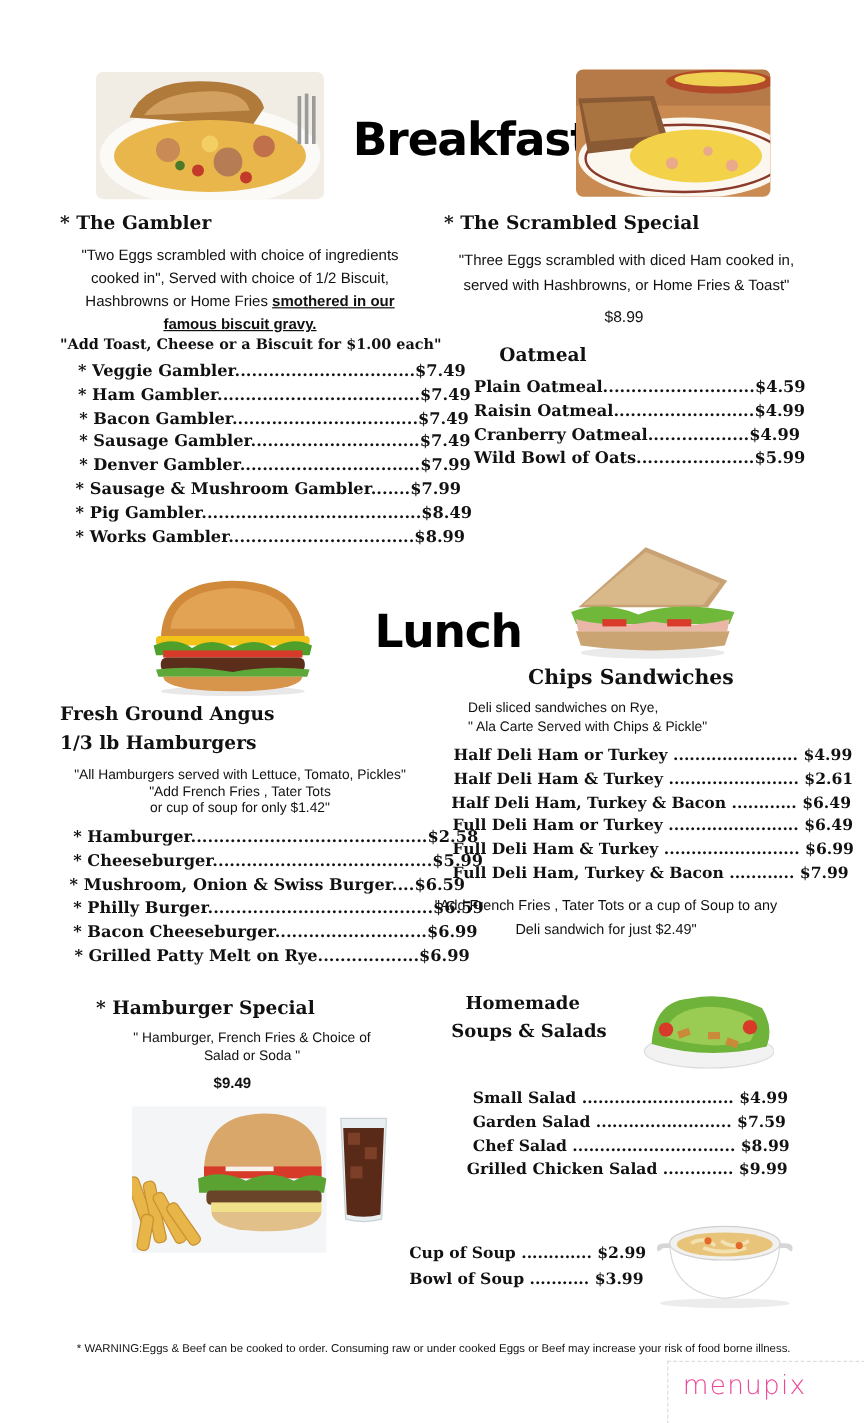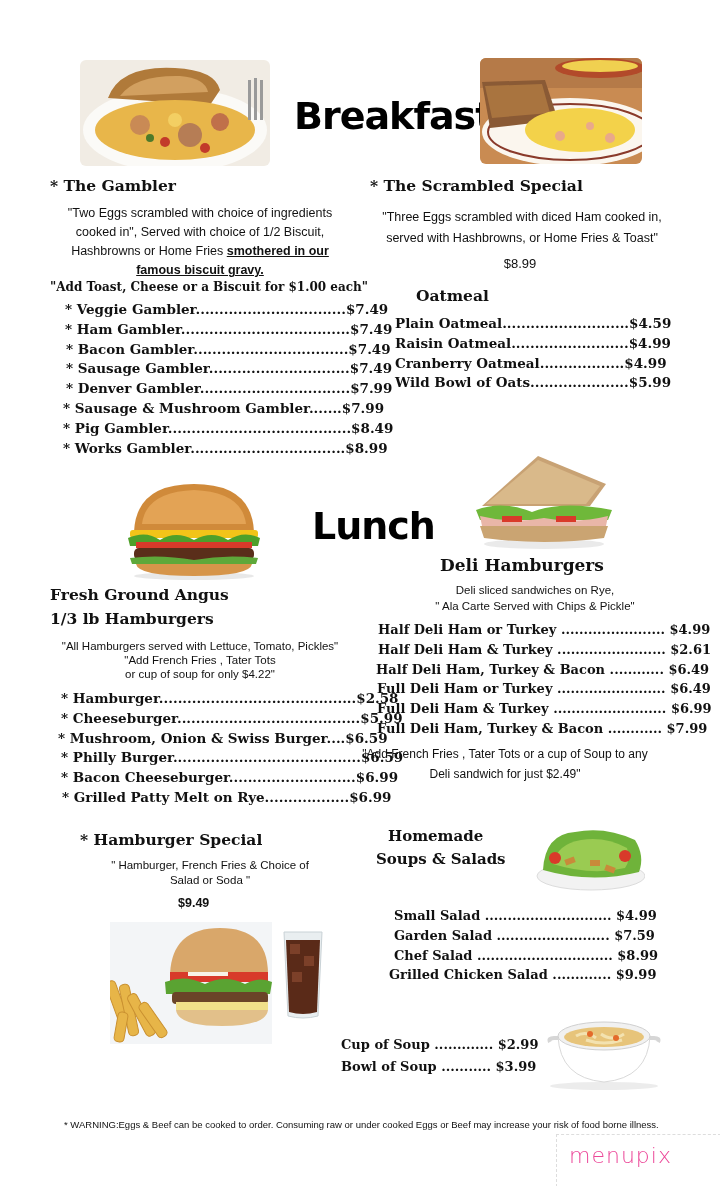--- a/index.html
+++ b/index.html
@@ -116,21 +116,21 @@
       <rect x="84" y="62" width="20" height="6" fill="#d93a2a"></rect>
     <path d="M8 72 L136 72 L132 84 Q72 92 12 84 Z" fill="#caa472"></path>
   </svg>
 </div>
 
 <div class="abs serif h2" style="left:50px;width:300px;top:585px;">Fresh Ground Angus</div>
 <div class="abs serif h2" style="left:50px;width:300px;top:609px;">1/3 lb Hamburgers</div>
 <div class="abs sans" style="left:50px;width:300px;top:639px;text-align:center;font-size:11.5px;line-height:14px;">
   <div style="white-space:nowrap;">"All Hamburgers served with Lettuce, Tomato, Pickles"</div>
   <div>"Add French Fries , Tater Tots</div>
-  <div>or cup of soup for only $4.22"</div>
+  <div>or cup of soup for only $1.42"</div>
 </div>
 
 <div class="abs serif" style="left:58px;top:689px;width:290px;">
   <div class="item" style="padding-left:3px;"><span>* Hamburger</span><span>..........................................</span><span>$2.58</span></div>
   <div class="item" style="padding-left:3px;"><span>* Cheeseburger</span><span>.......................................</span><span>$5.99</span></div>
   <div class="item" style="padding-left:0px;"><span>* Mushroom, Onion &amp; Swiss Burger</span><span>....</span><span>$6.59</span></div>
   <div class="item" style="padding-left:3px;"><span>* Philly Burger</span><span>........................................</span><span>$6.59</span></div>
   <div class="item" style="padding-left:3px;"><span>* Bacon Cheeseburger</span><span>...........................</span><span>$6.99</span></div>
   <div class="item" style="padding-left:4px;"><span>* Grilled Patty Melt on Rye</span><span>..................</span><span>$6.99</span></div>
 </div>
@@ -163,22 +163,22 @@
 <div class="abs" style="left:282px;top:928px;width:42px;height:92px;">
   <svg width="42" height="92" viewBox="0 0 42 92">
     <path d="M2 4 L40 4 L36 88 Q21 92 6 88 Z" fill="#e9eef0" stroke="#c9d2d6" stroke-width="1"></path>
     <path d="M4 12 L38 12 L35 84 Q21 88 7 84 Z" fill="#5a2a18"></path>
     <rect x="8" y="16" width="10" height="10" fill="#8a4a30" opacity="0.7"></rect>
     <rect x="22" y="28" width="10" height="10" fill="#8a4a30" opacity="0.7"></rect>
     <rect x="10" y="44" width="10" height="10" fill="#8a4a30" opacity="0.7"></rect>
   </svg>
 </div>
 
-<div class="abs serif h2" style="left:440px;width:200px;top:555px;font-size:17px;">Deli  Hamburgers</div>
-<div class="abs sans" style="left:390px;width:290px;top:582px;text-align:center;font-size:11.5px;line-height:16px;">
+<div class="abs serif h2" style="left:440px;width:200px;top:555px;font-size:17px;">Chips  Sandwiches</div>
+<div class="abs sans" style="left:390px;width:290px;top:582px;font-size:11.5px;line-height:16px;">
   <div>Deli sliced sandwiches on  Rye,</div>
   <div style="white-space:nowrap;">" Ala Carte Served with Chips &amp; Pickle"</div>
 </div>
 <div class="abs serif" style="left:374px;top:620px;width:290px;">
   <div class="item" style="padding-left:4px;font-size:13px;"><span>Half Deli Ham or Turkey</span><span> .......................</span><span> $4.99</span></div>
   <div class="item" style="padding-left:4px;font-size:13px;"><span>Half Deli Ham &amp; Turkey</span><span> ........................</span><span> $2.61</span></div>
   <div class="item" style="padding-left:2px;font-size:13px;"><span>Half Deli Ham, Turkey &amp; Bacon</span><span> ............</span><span> $6.49</span></div>
   <div class="item" style="padding-left:3px;font-size:13px;"><span>Full Deli Ham or Turkey</span><span> ........................</span><span> $6.49</span></div>
   <div class="item" style="padding-left:3px;font-size:13px;"><span>Full Deli Ham &amp; Turkey</span><span> .........................</span><span> $6.99</span></div>
   <div class="item" style="padding-left:3px;font-size:13px;"><span>Full Deli Ham, Turkey &amp; Bacon</span><span> ............</span><span> $7.99</span></div>

